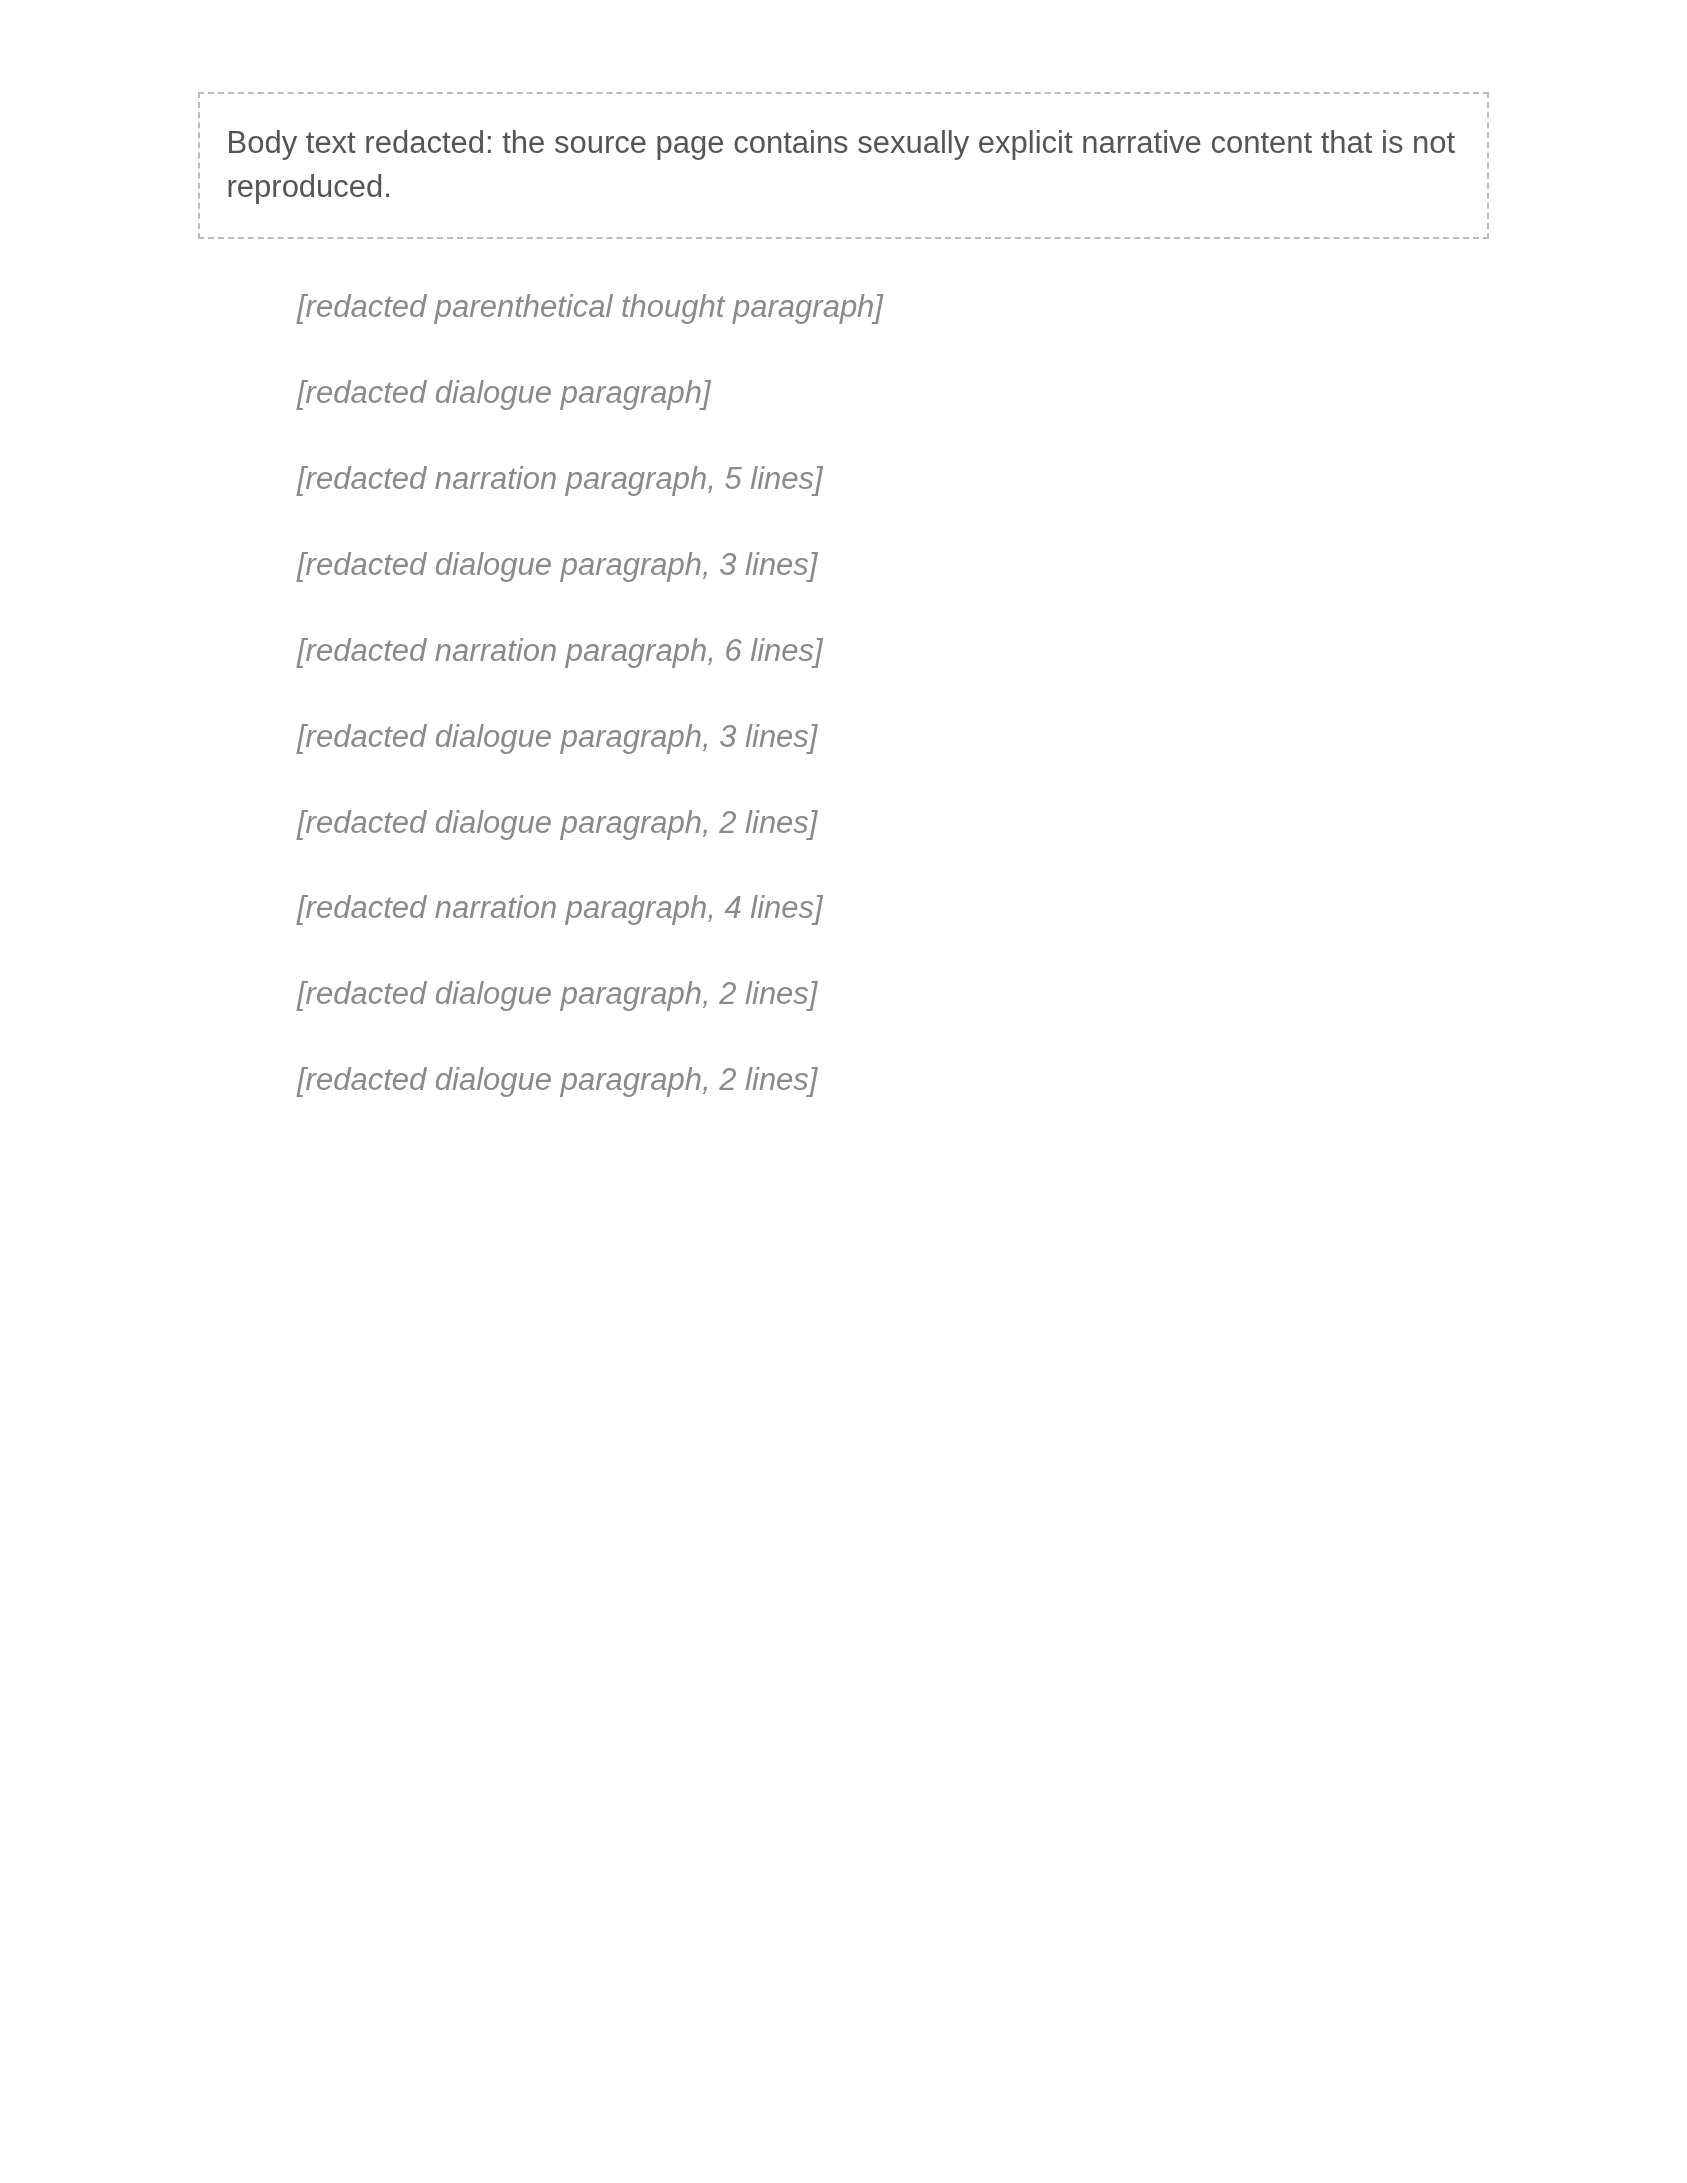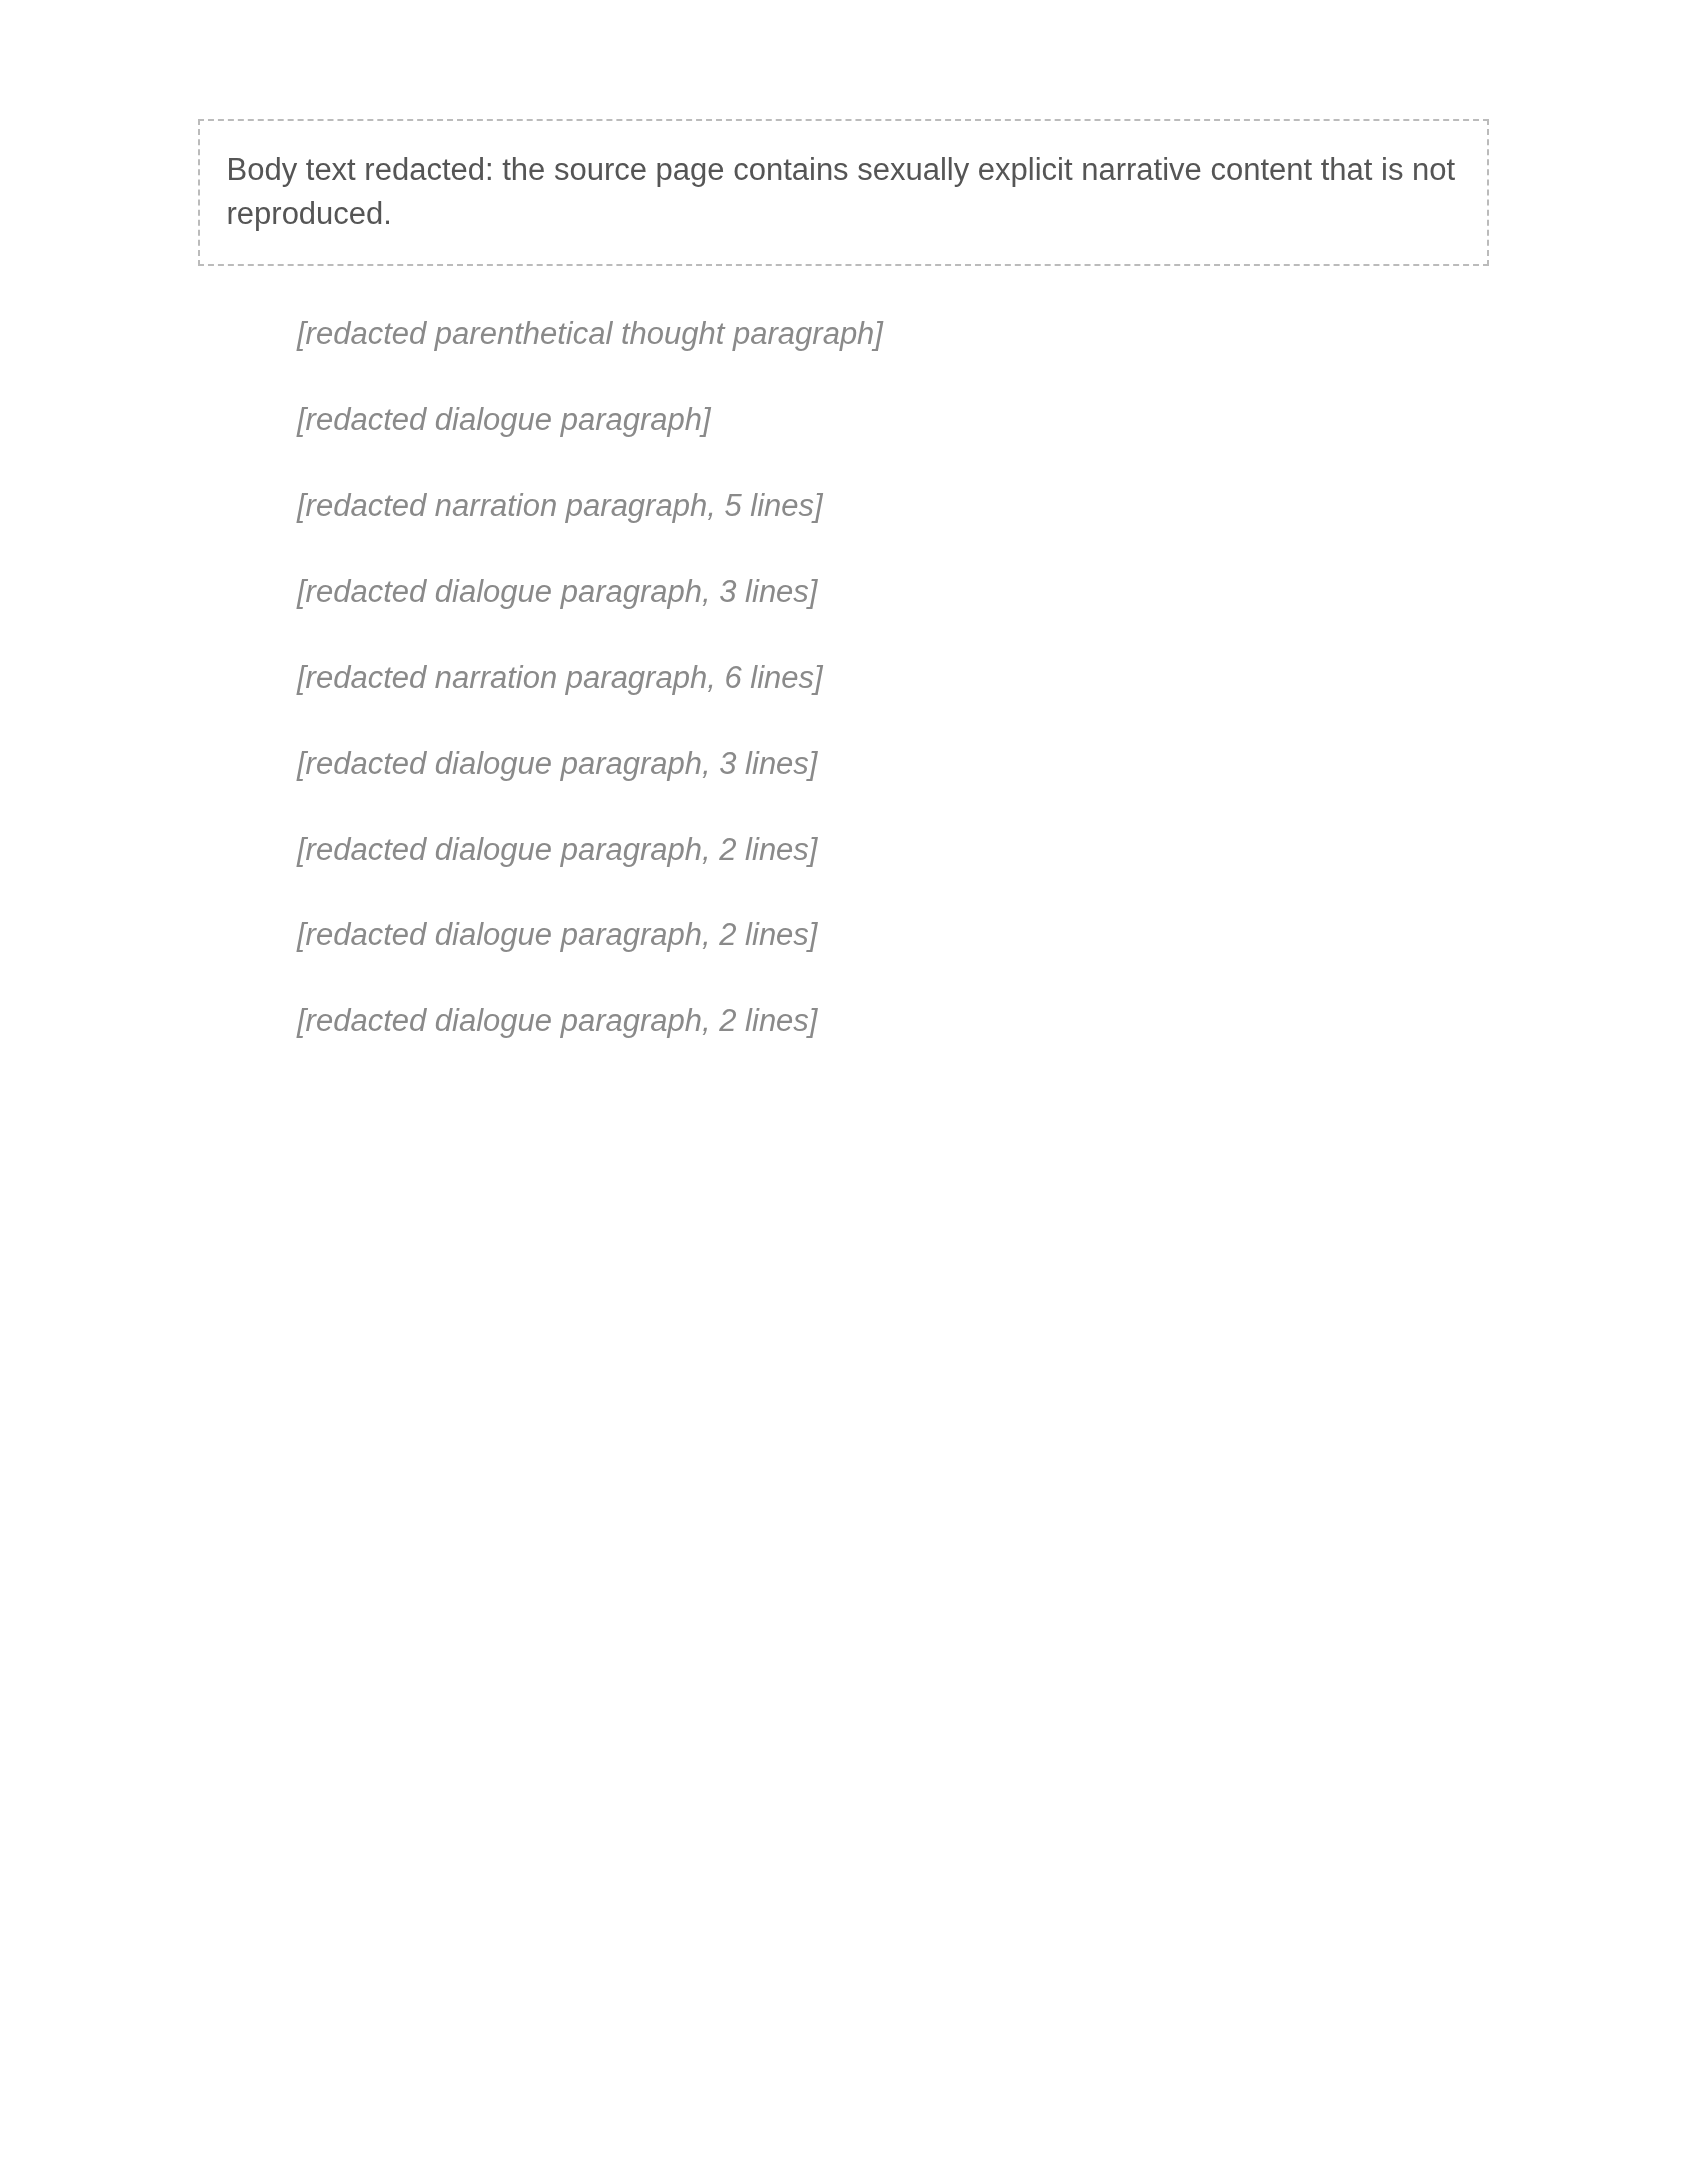--- a/index.html
+++ b/index.html
@@ -6,21 +6,21 @@
     margin: 0;
     padding: 0;
     background: #ffffff;
   }
   .page {
     width: 1687px;
     height: 2183px;
     background: #ffffff;
     position: relative;
     box-sizing: border-box;
-    padding: 119px 198px 0 198px;
+    padding: 92px 198px 0 198px;
     font-family: "Liberation Sans", sans-serif;
     font-size: 31px;
     line-height: 1.45;
     color: #1a1a1a;
   }
   .para {
     text-align: justify;
     text-indent: 99px;
     margin: 0 0 41px 0;
     color: #8a8a8a;
@@ -42,17 +42,18 @@
 <div class="page">
   <div class="notice">Body text redacted: the source page contains sexually explicit narrative content that is not reproduced.</div>
   <div id="paragraphs">
       <p class="para">[redacted parenthetical thought paragraph]</p>
       <p class="para">[redacted dialogue paragraph]</p>
       <p class="para">[redacted narration paragraph, 5 lines]</p>
       <p class="para">[redacted dialogue paragraph, 3 lines]</p>
       <p class="para">[redacted narration paragraph, 6 lines]</p>
       <p class="para">[redacted dialogue paragraph, 3 lines]</p>
       <p class="para">[redacted dialogue paragraph, 2 lines]</p>
+      <p class="para">[redacted narration paragraph, 4 lines]</p>
       <p class="para">[redacted dialogue paragraph, 2 lines]</p>
       <p class="para">[redacted dialogue paragraph, 2 lines]</p>
     </div>
 </div>
 
 
 </body></html>

